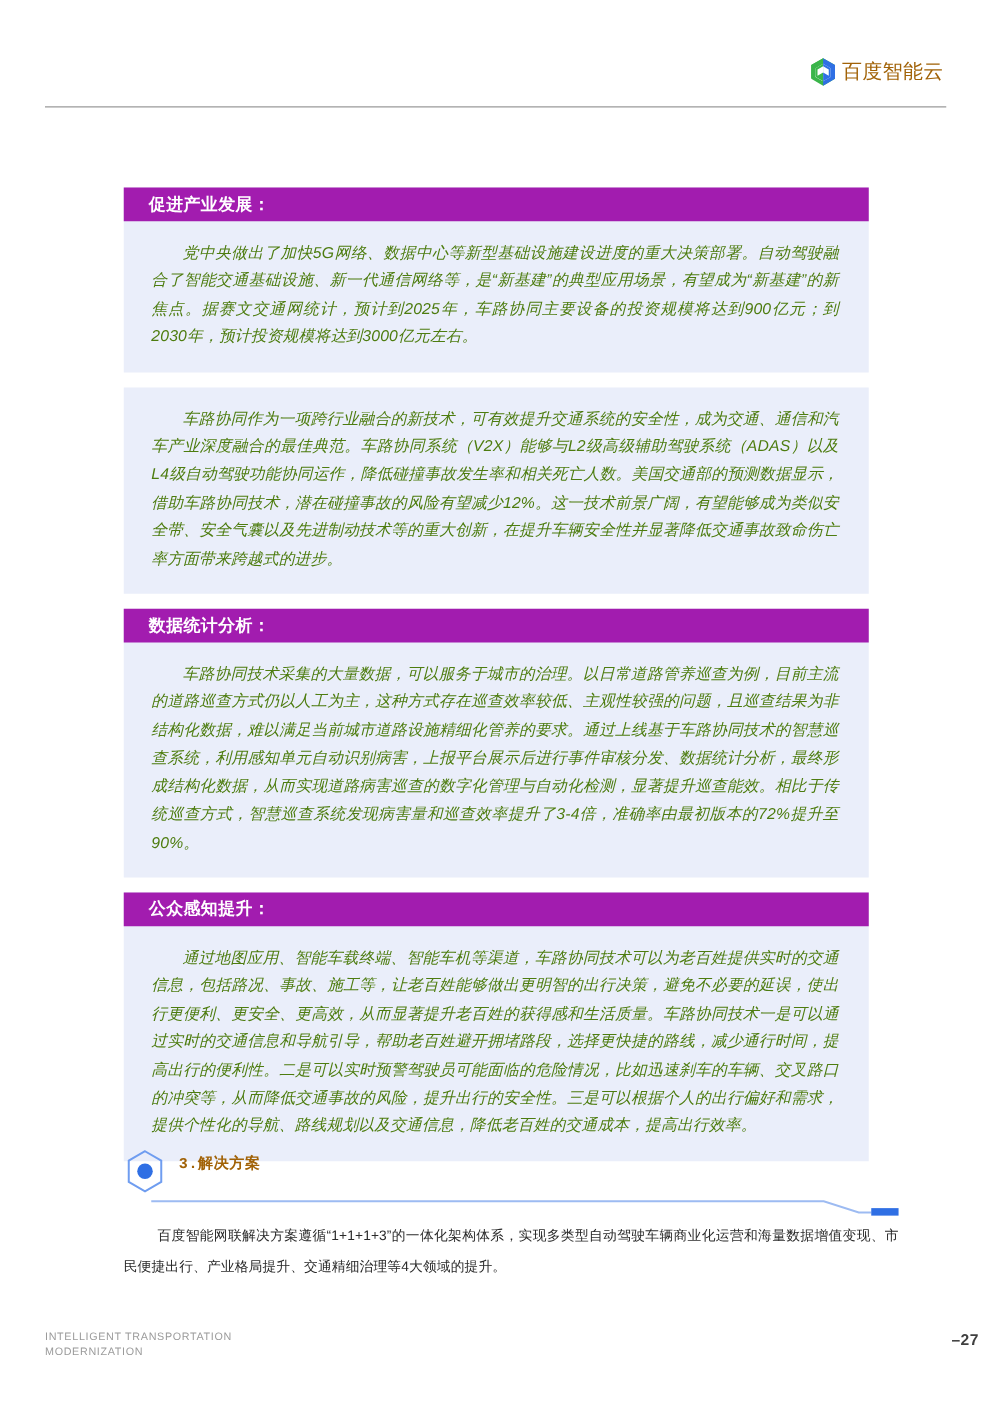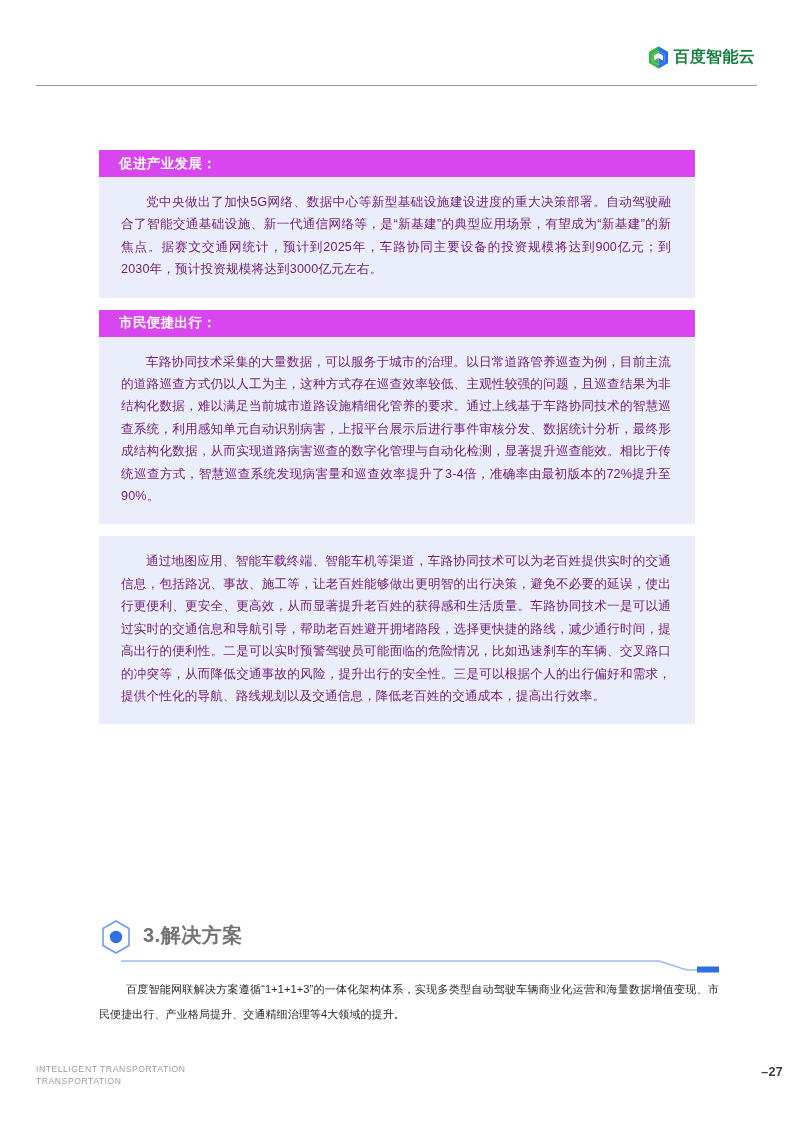--- a/index.html
+++ b/index.html
@@ -41,22 +41,22 @@
     align-items: center;
     gap: 5px;
   }
   #brand-logo .mark {
     width: 21px;
     height: 23px;
     display: block;
   }
   #brand-logo .brand-text {
     font-size: 16px;
-    font-weight: bold;
-    color: #15803d;
+    font-weight: normal;
+    color: #a16207;
     letter-spacing: 0.3px;
     white-space: nowrap;
   }
   #header-rule {
     position: absolute;
     left: 36px;
     top: 85px;
     width: 721px;
     height: 1px;
     background: #9a9a9a;
@@ -68,41 +68,42 @@
     left: 99px;
     top: 150px;
     width: 596px;
   }
   .info-box {
     width: 596px;
     margin-bottom: 12px;
     background: #eaeefa;
   }
   .info-box-header {
-    background: #d946ef;
+    background: #a21caf;
     height: 27px;
     display: flex;
     align-items: center;
     padding-left: 20px;
     box-sizing: border-box;
   }
   .info-box-title {
     color: #ffffff;
     font-size: 13.5px;
     font-weight: bold;
     letter-spacing: 0.4px;
   }
   .info-box-body {
     padding: 14px 24px 17px 22px;
     font-size: 12.6px;
     line-height: 22.4px;
-    color: #701a75;
+    color: #4d7c0f;
     text-align: justify;
     text-indent: 25px;
     letter-spacing: 0.15px;
+    font-style: italic;
   }
 
   
   #section-block {
     position: absolute;
     left: 99px;
     top: 915px;
     width: 620px;
   }
   #section-heading-row {
@@ -113,25 +114,26 @@
     position: absolute;
     left: 0px;
     top: 4px;
     width: 34px;
     height: 36px;
   }
   #section-title {
     position: absolute;
     left: 44px;
     top: 7px;
-    font-size: 20px;
+    font-size: 12px;
     font-weight: bold;
-    color: #737373;
+    color: #a16207;
     letter-spacing: 0.5px;
     white-space: nowrap;
+    font-family: Liberation Mono, monospace;
   }
   #section-underline {
     position: absolute;
     left: 0px;
     top: 40px;
     width: 620px;
     height: 18px;
   }
   #section-paragraph {
     position: absolute;
@@ -203,30 +205,34 @@
 <div id="content-area">
 
   <div class="info-box">
     <div class="info-box-header">
       <span class="info-box-title">促进产业发展：</span>
     </div>
     <div class="info-box-body">党中央做出了加快5G网络、数据中心等新型基础设施建设进度的重大决策部署。自动驾驶融合了智能交通基础设施、新一代通信网络等，是“新基建”的典型应用场景，有望成为“新基建”的新焦点。据赛文交通网统计，预计到2025年，车路协同主要设备的投资规模将达到900亿元；到2030年，预计投资规模将达到3000亿元左右。</div>
   </div>
 
   <div class="info-box">
+    <div class="info-box-body">车路协同作为一项跨行业融合的新技术，可有效提升交通系统的安全性，成为交通、通信和汽车产业深度融合的最佳典范。车路协同系统（V2X）能够与L2级高级辅助驾驶系统（ADAS）以及L4级自动驾驶功能协同运作，降低碰撞事故发生率和相关死亡人数。美国交通部的预测数据显示，借助车路协同技术，潜在碰撞事故的风险有望减少12%。这一技术前景广阔，有望能够成为类似安全带、安全气囊以及先进制动技术等的重大创新，在提升车辆安全性并显著降低交通事故致命伤亡率方面带来跨越式的进步。</div>
   </div>
 
   <div class="info-box">
     <div class="info-box-header">
-      <span class="info-box-title">市民便捷出行：</span>
+      <span class="info-box-title">数据统计分析：</span>
     </div>
     <div class="info-box-body">车路协同技术采集的大量数据，可以服务于城市的治理。以日常道路管养巡查为例，目前主流的道路巡查方式仍以人工为主，这种方式存在巡查效率较低、主观性较强的问题，且巡查结果为非结构化数据，难以满足当前城市道路设施精细化管养的要求。通过上线基于车路协同技术的智慧巡查系统，利用感知单元自动识别病害，上报平台展示后进行事件审核分发、数据统计分析，最终形成结构化数据，从而实现道路病害巡查的数字化管理与自动化检测，显著提升巡查能效。相比于传统巡查方式，智慧巡查系统发现病害量和巡查效率提升了3-4倍，准确率由最初版本的72%提升至90%。</div>
   </div>
 
   <div class="info-box">
+    <div class="info-box-header">
+      <span class="info-box-title">公众感知提升：</span>
+    </div>
     <div class="info-box-body">通过地图应用、智能车载终端、智能车机等渠道，车路协同技术可以为老百姓提供实时的交通信息，包括路况、事故、施工等，让老百姓能够做出更明智的出行决策，避免不必要的延误，使出行更便利、更安全、更高效，从而显著提升老百姓的获得感和生活质量。车路协同技术一是可以通过实时的交通信息和导航引导，帮助老百姓避开拥堵路段，选择更快捷的路线，减少通行时间，提高出行的便利性。二是可以实时预警驾驶员可能面临的危险情况，比如迅速刹车的车辆、交叉路口的冲突等，从而降低交通事故的风险，提升出行的安全性。三是可以根据个人的出行偏好和需求，提供个性化的导航、路线规划以及交通信息，降低老百姓的交通成本，提高出行效率。</div>
   </div>
 
 </div>
 
 <div id="section-block">
 
   <div id="section-heading-row">
     <svg id="section-hex-icon" viewBox="0 0 34 36">
       <path d="M17 2 L30 9.5 L30 26.5 L17 34 L4 26.5 L4 9.5 Z" fill="none" stroke="#6f9df0" stroke-width="1.6"></path>
@@ -239,16 +245,16 @@
       <rect x="598" y="11.5" width="22" height="6" fill="#2f6fe4"></rect>
     </svg>
   </div>
 
   <div id="section-paragraph">百度智能网联解决方案遵循“1+1+1+3”的一体化架构体系，实现多类型自动驾驶车辆商业化运营和海量数据增值变现、市民便捷出行、产业格局提升、交通精细治理等4大领域的提升。</div>
 </div>
 
 <div id="page-footer">
   <div id="footer-brandline">
     <div>INTELLIGENT TRANSPORTATION</div>
-    <div>TRANSPORTATION</div>
+    <div>MODERNIZATION</div>
   </div>
   <div id="footer-page-number">–27</div>
 </div>
 
 </body></html>

